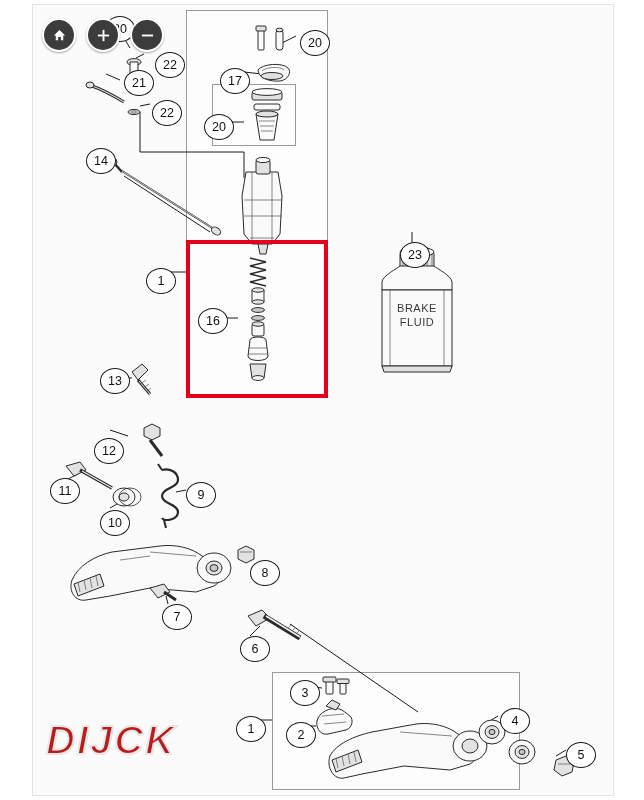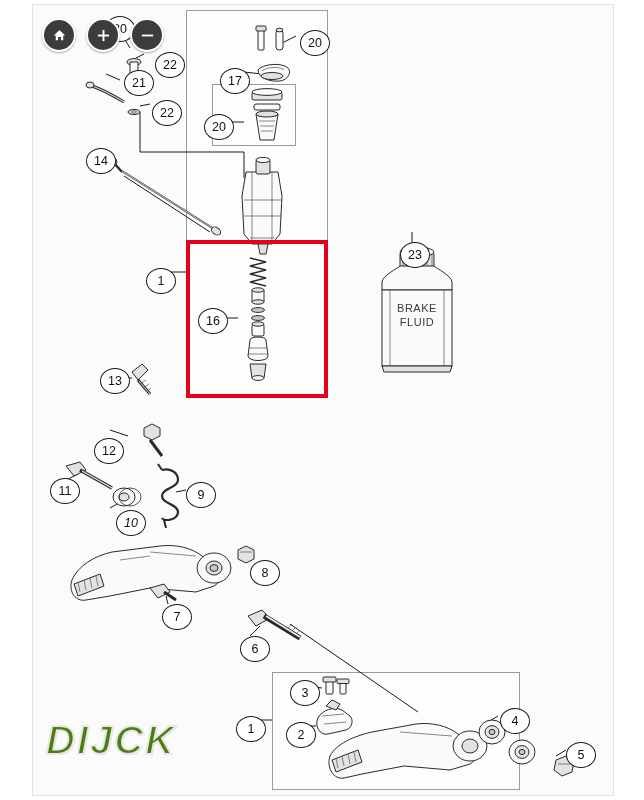--- a/index.html
+++ b/index.html
@@ -90,21 +90,21 @@
   }
   
   .watermark {
     position: absolute;
     left: 46px;
     top: 718px;
     font-size: 40px;
     font-style: italic;
     font-weight: bold;
     letter-spacing: 2px;
-    color: #4d7c0f;
+    color: #b91c1c;
     -webkit-text-stroke: 2px #e8e8e8;
     text-shadow: 1px 1px 0 #dcdcdc;
     z-index: 32;
     user-select: none;
   }
   
   .art {
     position: absolute;
     left: 0; top: 0;
     width: 644px;
@@ -429,21 +429,21 @@
   <div class="callout" style="left:86px;  top:148px;text-align:right;">14</div>
   <div class="callout" style="left:300px; top:30px;">20</div>
   <div class="callout" style="left:220px; top:68px;">17</div>
   <div class="callout" style="left:204px; top:114px;">20</div>
   <div class="callout" style="left:146px; top:268px;">1</div>
   <div class="callout" style="left:198px; top:308px;">16</div>
   <div class="callout" style="left:400px; top:214px;margin-top:28px;">23</div>
   <div class="callout" style="left:100px; top:368px;text-align:right;">13</div>
   <div class="callout" style="left:94px;  top:424px;margin-top:14px;">12</div>
   <div class="callout" style="left:50px;  top:478px;">11</div>
-  <div class="callout" style="left:116px;  top:510px;font-style:italic;">10</div>
+  <div class="callout" style="left:100px;  top:510px;">10</div>
   <div class="callout" style="left:186px; top:482px;">9</div>
   <div class="callout" style="left:250px; top:560px;">8</div>
   <div class="callout" style="left:162px; top:604px;">7</div>
   <div class="callout" style="left:240px; top:636px;">6</div>
   <div class="callout" style="left:236px; top:716px;">1</div>
   <div class="callout" style="left:286px; top:722px;">2</div>
   <div class="callout" style="left:290px; top:680px;">3</div>
   <div class="callout" style="left:500px; top:708px;">4</div>
   <div class="callout" style="left:566px; top:742px;">5</div>
 

